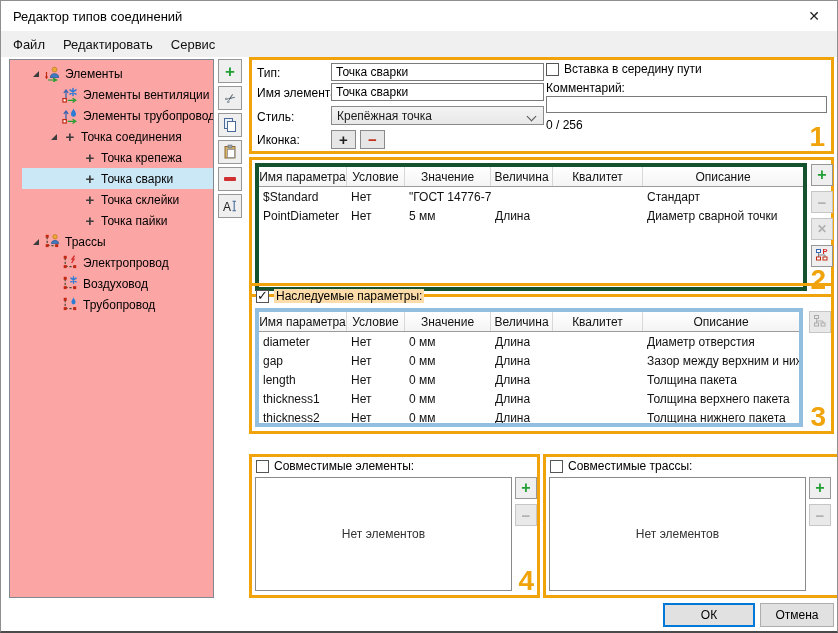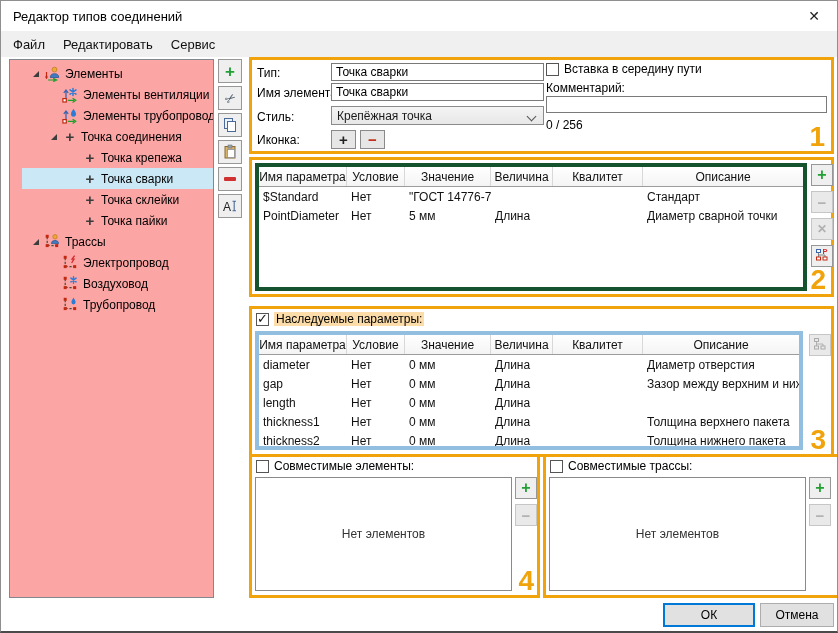--- a/index.html
+++ b/index.html
@@ -337,21 +337,21 @@
         <path d="M4.5 4.5 V7 H11 V9 M4.5 7 V9" stroke="#777" stroke-width="0.9" fill="none"></path>
         <rect x="2.5" y="1.5" width="4" height="3" fill="#fff" stroke="#3a66b0"></rect>
         <rect x="2.5" y="9" width="4" height="3" fill="#fff" stroke="#c22810"></rect>
         <rect x="9" y="9" width="4" height="3" fill="#fff" stroke="#c22810"></rect>
         <text x="8.6" y="6" font-size="7.5" font-weight="bold" fill="#d42a2a" font-family="Liberation Sans, sans-serif">P</text>
       </svg>
     </div>
     <span class="anno-num" style="right:5px; bottom:0px;">2</span>
   </div>
 
-  <div class="sec" style="left:248px; top:305px; width:585px; height:151px;">
+  <div class="sec" style="left:248px; top:282px; width:585px; height:151px;">
     <div class="checkbox-wrap" style="left:4px; top:3px;">
       <span class="cb checked"></span>
       <span class="cb-label hl">Наследуемые параметры:</span>
     </div>
     <div class="tbl blue" style="left:3px; top:22px; width:548px; height:119px;">
       <div class="thead">
         <span class="th c0">Имя параметра</span>
         <span class="th c1">Условие</span>
         <span class="th c2">Значение</span>
         <span class="th c3">Величина</span>
@@ -373,20 +373,21 @@
         <span class="td c3">Длина</span>
         <span class="td c4"></span>
         <span class="td c5">Зазор между верхним и нижним п</span>
       </div>
       <div class="trow">
         <span class="td c0">length</span>
         <span class="td c1">Нет</span>
         <span class="td c2">0 мм</span>
         <span class="td c3">Длина</span>
         <span class="td c4"></span>
+        <span class="td c5">Толщина пакета</span>
       </div>
       <div class="trow">
         <span class="td c0">thickness1</span>
         <span class="td c1">Нет</span>
         <span class="td c2">0 мм</span>
         <span class="td c3">Длина</span>
         <span class="td c4"></span>
         <span class="td c5">Толщина верхнего пакета</span>
       </div>
       <div class="trow">

